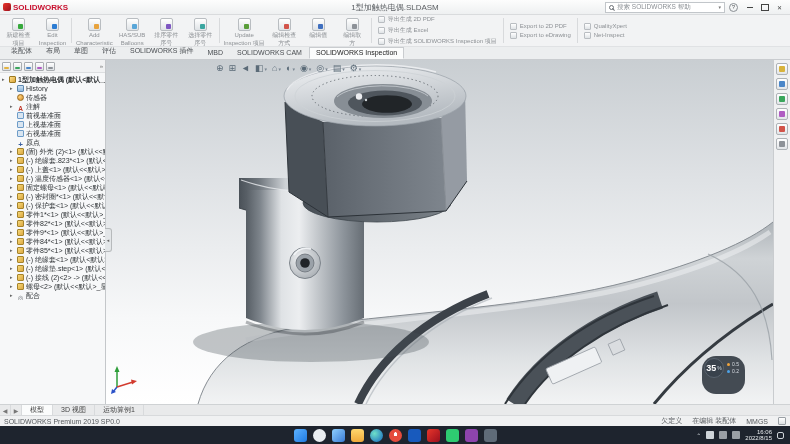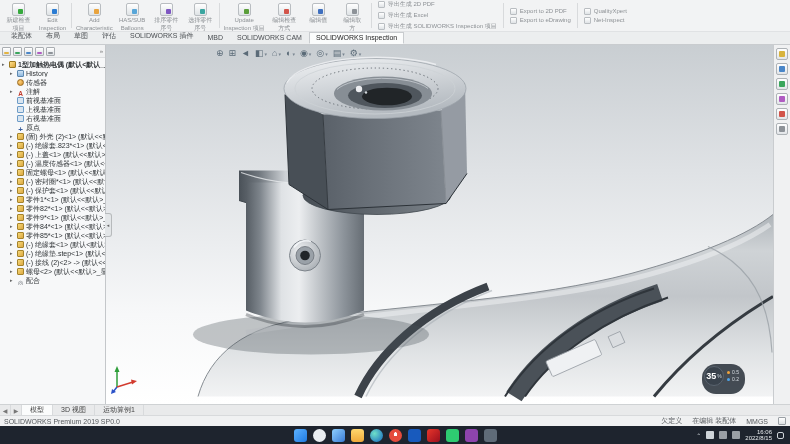--- a/index.html
+++ b/index.html
@@ -78,21 +78,21 @@
   .viewport{flex:1 1 auto;position:relative;background:linear-gradient(180deg,#c9ced2 0%,#dfe2e5 35%,#f7f8f9 75%,#ffffff 100%);min-width:0;overflow:hidden;}
   .model-svg{position:absolute;inset:0;width:100%;height:100%;display:block;}
 
   .headsup{position:absolute;top:2px;left:108px;display:flex;align-items:center;gap:1px;z-index:4;}
   .hud-btn{height:13px;display:flex;align-items:center;padding:0 2px;border-radius:2px;color:#5b6b78;}
   .hud-g{font-size:9px;line-height:13px;}
   .dd::after{content:"▾";font-size:5px;color:#7a8692;margin-left:1px;}
 
   .triad{position:absolute;left:4px;bottom:8px;z-index:4;}
 
-  .badge{position:absolute;right:28px;bottom:10px;display:flex;align-items:center;gap:3px;background:rgba(44,52,61,.88);border-radius:14px;padding:2px 6px 8px 2px;z-index:4;margin-top:20px;}
+  .badge{position:absolute;right:28px;bottom:10px;display:flex;align-items:center;gap:3px;background:rgba(44,52,61,.88);border-radius:14px;padding:2px 6px 16px 2px;z-index:4;margin-top:20px;}
   .badge-circle{width:20px;height:20px;border-radius:50%;background:#39424c;border:1px solid #59636e;color:#fff;display:flex;align-items:center;justify-content:center;font-size:9px;font-weight:bold;}
   .badge-unit{font-size:5px;font-weight:normal;margin-left:1px;color:#cfd6dd;}
   .badge-rows{display:flex;flex-direction:column;gap:2px;}
   .badge-row{font-size:5px;color:#d7dde3;line-height:5px;display:flex;align-items:center;gap:2px;}
   .badge-row::before{content:"";width:3px;height:3px;border-radius:50%;}
   .badge-row:first-child::before{background:#f0a33c;}
   .badge-row:last-child::before{background:#4da3e8;}
 
   .task-strip{width:17px;flex:0 0 17px;background:#f0f1f2;border-left:1px solid #c9cccf;display:flex;flex-direction:column;align-items:center;padding-top:3px;gap:3px;}
   .tsi{width:12px;height:12px;border:1px solid #adb2b6;border-radius:2px;background:linear-gradient(#fff,#e2e5e8);position:relative;}
@@ -131,20 +131,40 @@
   .tray-ico{width:8px;height:8px;background:#cfd4d9;border-radius:1px;}
   .tray-ico.dim{opacity:.7;}
   .tray-time{display:flex;flex-direction:column;align-items:flex-end;color:#e8ebee;font-size:6px;line-height:6.5px;}
   .tray-bell{width:7px;height:7px;border:1px solid #cfd4d9;border-radius:2px;}
 </style>
 </head>
 <body>
 
 <div class="app">
 
+  <div class="titlebar">
+    <div class="logo">
+      <span class="logo-mark"></span>
+      <span>SOLIDWORKS</span>
+    </div>
+    <div class="win-title">1型加触热电偶.SLDASM</div>
+    <div class="tb-right">
+      <div class="searchbox">
+        <span class="mag"></span>
+        <span>搜索 SOLIDWORKS 帮助</span>
+        <span class="search-caret"></span>
+      </div>
+      <span class="helpbtn">?</span>
+      <div class="winbtns">
+        <span class="wb wb-min"></span>
+        <span class="wb wb-max"></span>
+        <span class="wb wb-close"></span>
+      </div>
+    </div>
+  </div>
 
   <div class="ribbon">
     <div class="rbtn">
       <span class="ric ric1"></span>
       <span class="rlbl">新建检查</span>
       <span class="rlbl">项目</span>
     </div>
     <div class="rbtn">
       <span class="ric ric2"></span>
       <span class="rlbl">Edit</span>

